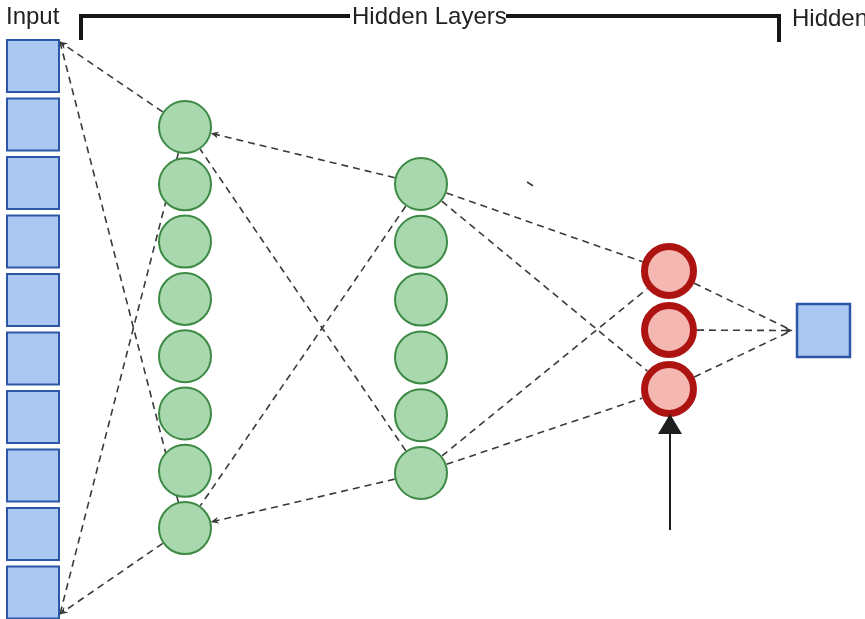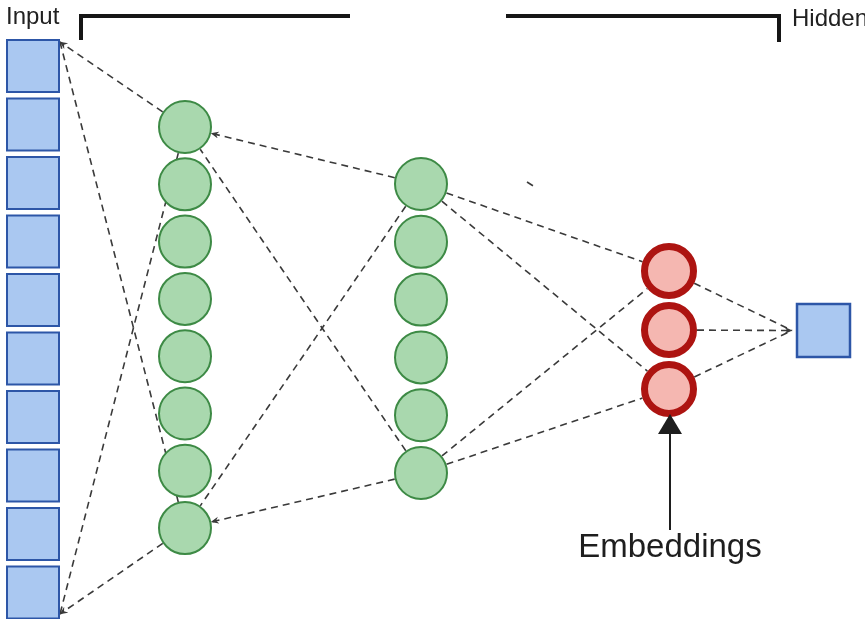--- a/index.html
+++ b/index.html
@@ -110,18 +110,18 @@
         <path d="M506,16 L779,16 L779,42"></path>
       </g>
       <g>
         <line x1="670" y1="530" x2="670" y2="432" stroke="#1e1e1e" stroke-width="2"></line>
         <path d="M670,414 L682,434 L658,434 Z" fill="#1e1e1e"></path>
       </g>
     </svg>
 
   <div id="input-label" class="lbl">Input</div>
 
+  <div id="hidden-label" class="lbl">Hidden Layers</div>
 
   <div id="output-label" class="lbl">Hidden</div>
 
-  <div id="embeddings-label" class="lbl">Embeddings</div>
 
 </div>
 
 </body></html>

